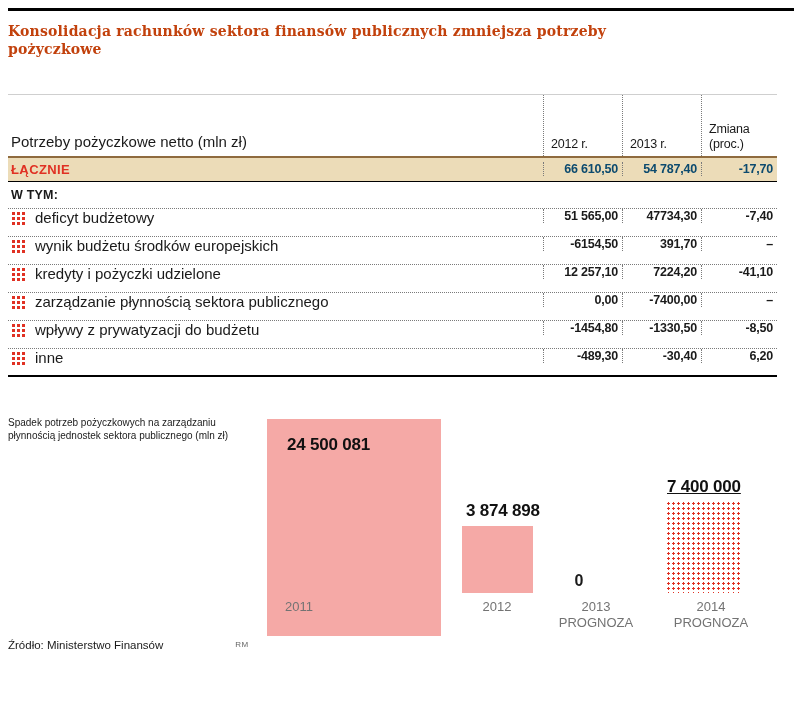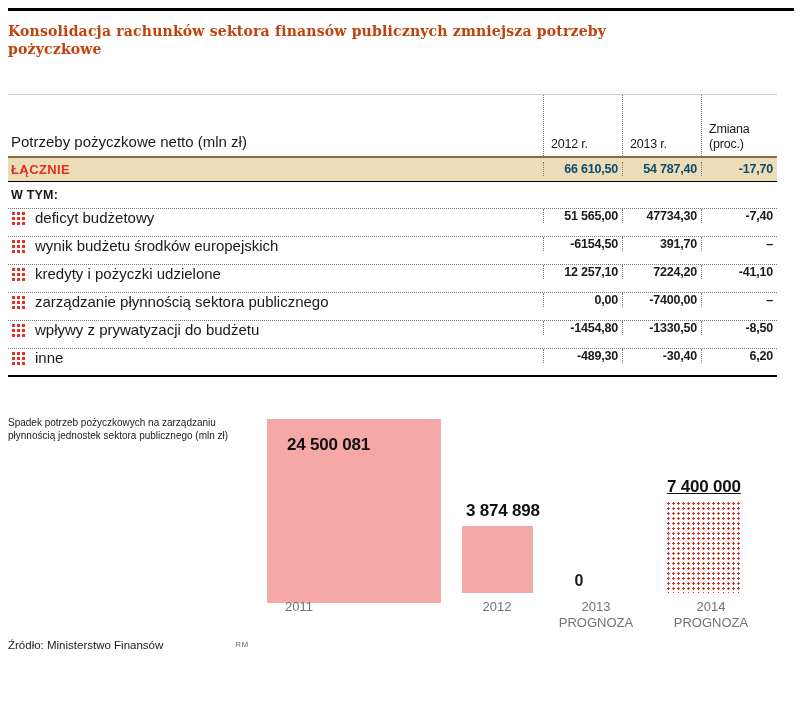--- a/index.html
+++ b/index.html
@@ -29,21 +29,21 @@
   .rnote{font-size:11px;margin-left:5px;white-space:nowrap;}
   .bullet{display:inline-block;width:13px;height:13px;margin:1px 10px 0 1px;flex:none;position:relative;}
   .waffle{position:absolute;left:0;top:1px;width:3px;height:3px;background:#e03123;color:#e03123;
     box-shadow:5px 0,10px 0,0 5px,5px 5px,10px 5px,0 10px,5px 10px,10px 10px;}
 
   
   .chart{position:relative;height:258px;}
   .cap{position:absolute;left:0;top:40px;width:242px;font-size:10px;line-height:1.28;}
   .bar{position:absolute;}
   .pink{background:#f5a9a6;}
-  .b2011{left:259px;top:42px;width:174px;height:184px;}
+  .b2011{left:259px;top:42px;width:174px;height:217px;}
   .b2012{left:454px;top:149px;width:71px;height:67px;}
   .b2014{left:658px;top:124px;width:76px;height:92px;
     background-image:radial-gradient(circle,#e03123 1.15px,rgba(255,255,255,0) 1.3px);background-size:5px 5px;}
   .vlabel{font-weight:700;font-size:17px;letter-spacing:-.2px;color:#111;}
   .vl2011{padding:16px 0 0 20px;}
   .vl2012{position:absolute;left:458px;top:124px;}
   .vl2014{position:absolute;left:659px;top:100px;text-decoration:underline;}
   .zero{position:absolute;left:536px;top:195px;width:70px;text-align:center;font-weight:700;font-size:16px;}
   .cat{position:absolute;top:222px;font-size:13px;line-height:1.25;text-align:center;color:#737373;}
   .cat1{left:262px;width:58px;}

